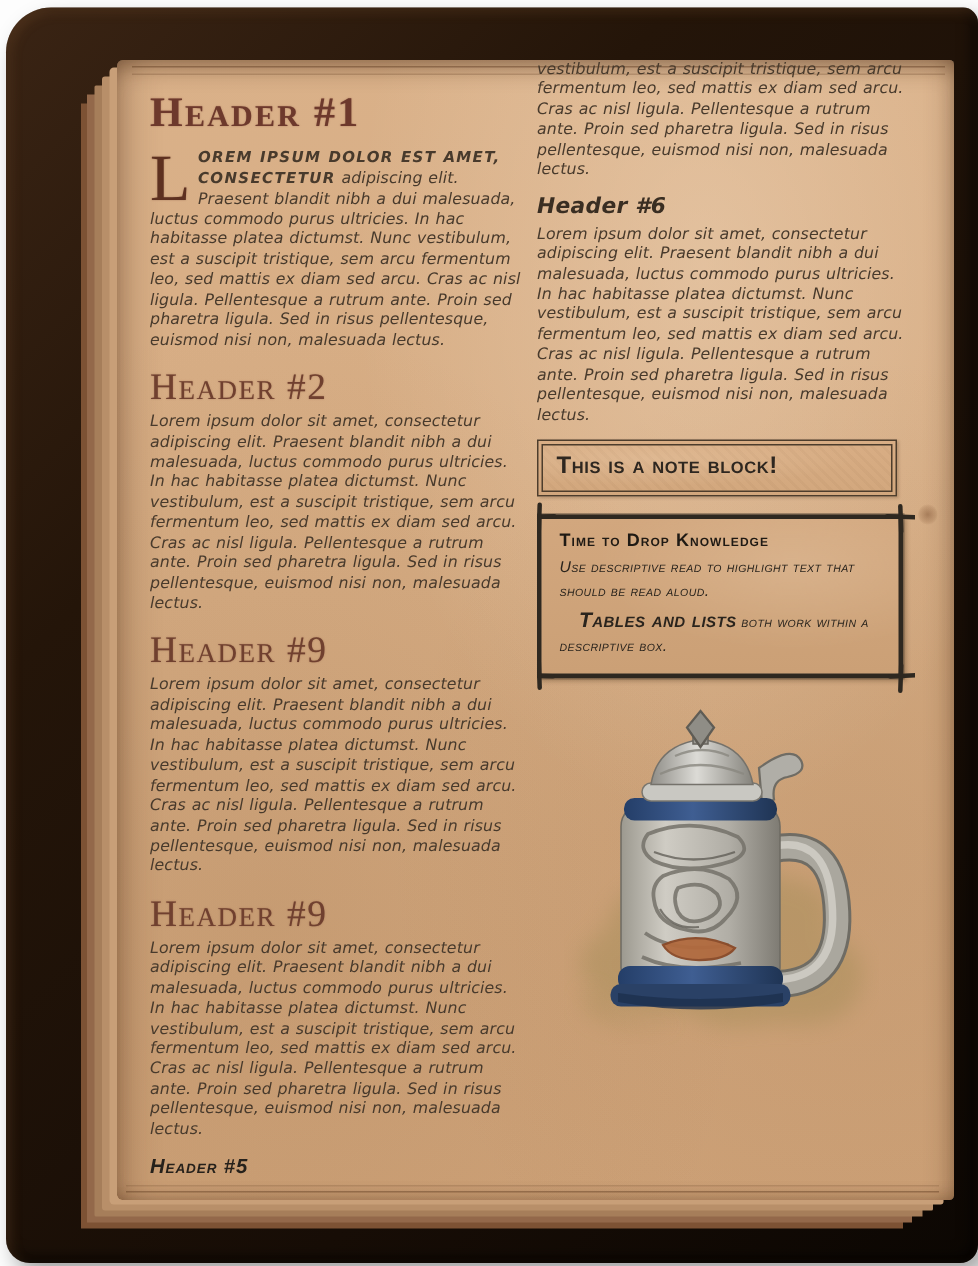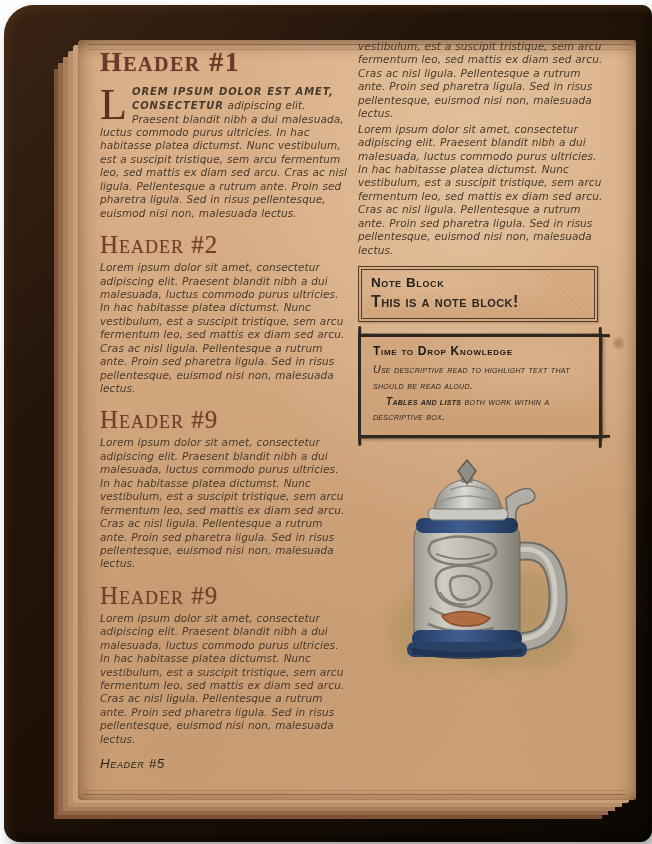--- a/index.html
+++ b/index.html
@@ -45,21 +45,21 @@
   }
 
   .blemish{
     position:absolute;width:13px;height:14px;border-radius:50%;
     background:radial-gradient(circle,#8a5f3e 0%, rgba(138,95,62,.35) 55%, transparent 75%);
     opacity:.6;
   }
 
   
   .col{position:absolute;top:0;bottom:10px;width:252px;overflow:hidden;}
-  .col-left{left:22px;padding-top:0;}
+  .col-left{left:22px;padding-top:14px;}
   .col-right{left:280px;}
 
   
   .display-h1{
     font-family:"Liberation Serif",serif;font-variant:small-caps;font-weight:700;
     font-size:28px;line-height:1;color:#6d392c;letter-spacing:1.5px;margin:8px 0 9px;
     text-shadow:0 0 1px rgba(109,57,44,.55);
   }
   .display-h2{
     font-family:"Liberation Serif",serif;font-variant:small-caps;font-weight:400;
@@ -72,21 +72,21 @@
     color:#483a2c;margin:0 0 2px;
   }
   .dropcap{
     float:left;font-family:"Liberation Serif",serif;font-style:normal;
     font-size:44px;line-height:.78;padding:3px 5px 0 0;color:#5d3020;
     text-shadow:0 0 1px rgba(93,48,32,.5);
   }
   .leadcaps{font-size:10px;letter-spacing:.9px;font-weight:600;}
   .minor-header{
     font-family:"Liberation Sans",sans-serif;font-variant:small-caps;
-    font-style:italic;font-weight:400;font-size:13.5px;letter-spacing:.6px;
+    font-style:italic;font-weight:700;font-size:13.5px;letter-spacing:.6px;
     color:#26211b;margin:10px 0 20px;
   }
   .hand-header{
     font-family:"DejaVu Sans",sans-serif;font-style:italic;font-weight:700;
     font-size:14.5px;color:#3a2e22;margin:9px 0 4px;letter-spacing:.2px;
   }
 
   
   .note-block{
     margin-top:9px;border:1px solid #4d3d2c;padding:2px;width:240px;
@@ -130,21 +130,21 @@
   .t-br-h{right:-17px;bottom:-3px;transform:rotate(-3deg);}
   .t-br-v{right:-3px;bottom:-13px;transform:rotate(2deg);}
   .desc-title{
     font-family:"Liberation Sans",sans-serif;font-variant:small-caps;font-weight:700;
     font-size:12px;letter-spacing:.7px;color:#1f1a14;margin:0 0 4px;
   }
   .desc-body{
     font-family:"Liberation Sans",sans-serif;font-variant:small-caps;font-style:italic;
     font-size:10.5px;line-height:1.5;letter-spacing:.3px;color:#2a241d;margin:0;
   }
-  .desc-body .bold-lead{font-weight:700;font-size:10px;text-align:center;}
+  .desc-body .bold-lead{font-weight:700;font-size:14px;text-align:center;}
   .desc-indent{text-indent:13px;}
 
   
   .stein-wrap{margin:20px 0 0 18px;position:relative;width:210px;height:230px;}
 </style>
 </head>
 <body>
 
 <div class="scene">
   <div class="cover"></div>
@@ -164,25 +164,25 @@
       <h2 class="display-h2">Header #9</h2>
       <p class="hand">Lorem ipsum dolor sit amet, consectetur adipiscing elit. Praesent blandit nibh a dui malesuada, luctus commodo purus ultricies. In hac habitasse platea dictumst. Nunc vestibulum, est a suscipit tristique, sem arcu fermentum leo, sed mattis ex diam sed arcu. Cras ac nisl ligula. Pellentesque a rutrum ante. Proin sed pharetra ligula. Sed in risus pellentesque, euismod nisi non, malesuada lectus.</p>
 
       <h3 class="minor-header">Header #5</h3>
       <p class="hand">Lorem ipsum dolor sit amet, consectetur adipiscing elit. Praesent blandit nibh a dui malesuada, luctus commodo purus ultricies. In hac habitasse platea dictumst. Nunc</p>
     </div>
 
     <div class="col col-right">
       <p class="hand">vestibulum, est a suscipit tristique, sem arcu fermentum leo, sed mattis ex diam sed arcu. Cras ac nisl ligula. Pellentesque a rutrum ante. Proin sed pharetra ligula. Sed in risus pellentesque, euismod nisi non, malesuada lectus.</p>
 
+      <h3 class="hand-header">Header #6</h3>
       <p class="hand">Lorem ipsum dolor sit amet, consectetur adipiscing elit. Praesent blandit nibh a dui malesuada, luctus commodo purus ultricies. In hac habitasse platea dictumst. Nunc vestibulum, est a suscipit tristique, sem arcu fermentum leo, sed mattis ex diam sed arcu. Cras ac nisl ligula. Pellentesque a rutrum ante. Proin sed pharetra ligula. Sed in risus pellentesque, euismod nisi non, malesuada lectus.</p>
 
       <div class="note-block">
         <div class="note-inner">
-          <h4 class="note-title">Note Block</h4>
           <p class="note-body">This is a note block!</p>
         </div>
       </div>
 
       <div class="desc-box">
         <span class="tick h t-tl-h"></span>
         <span class="tick v t-tl-v"></span>
         <span class="tick h t-tr-h"></span>
         <span class="tick v t-tr-v"></span>
         <span class="tick h t-bl-h"></span>

